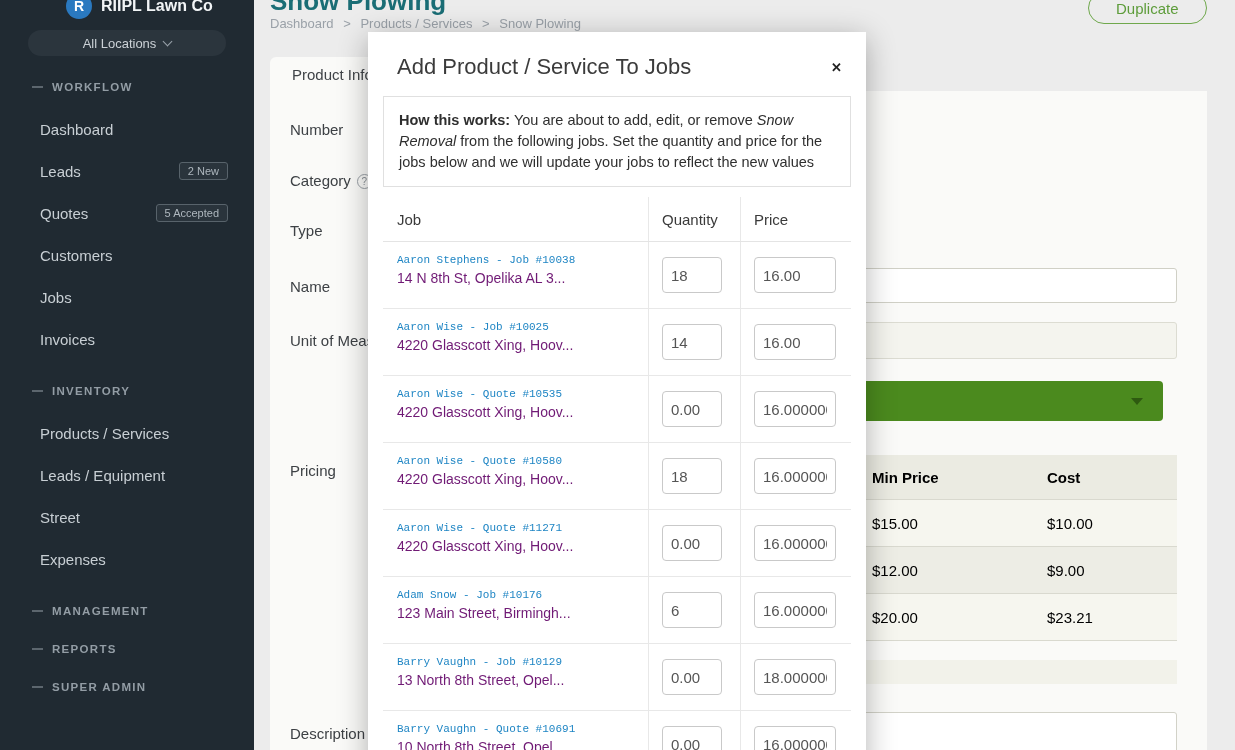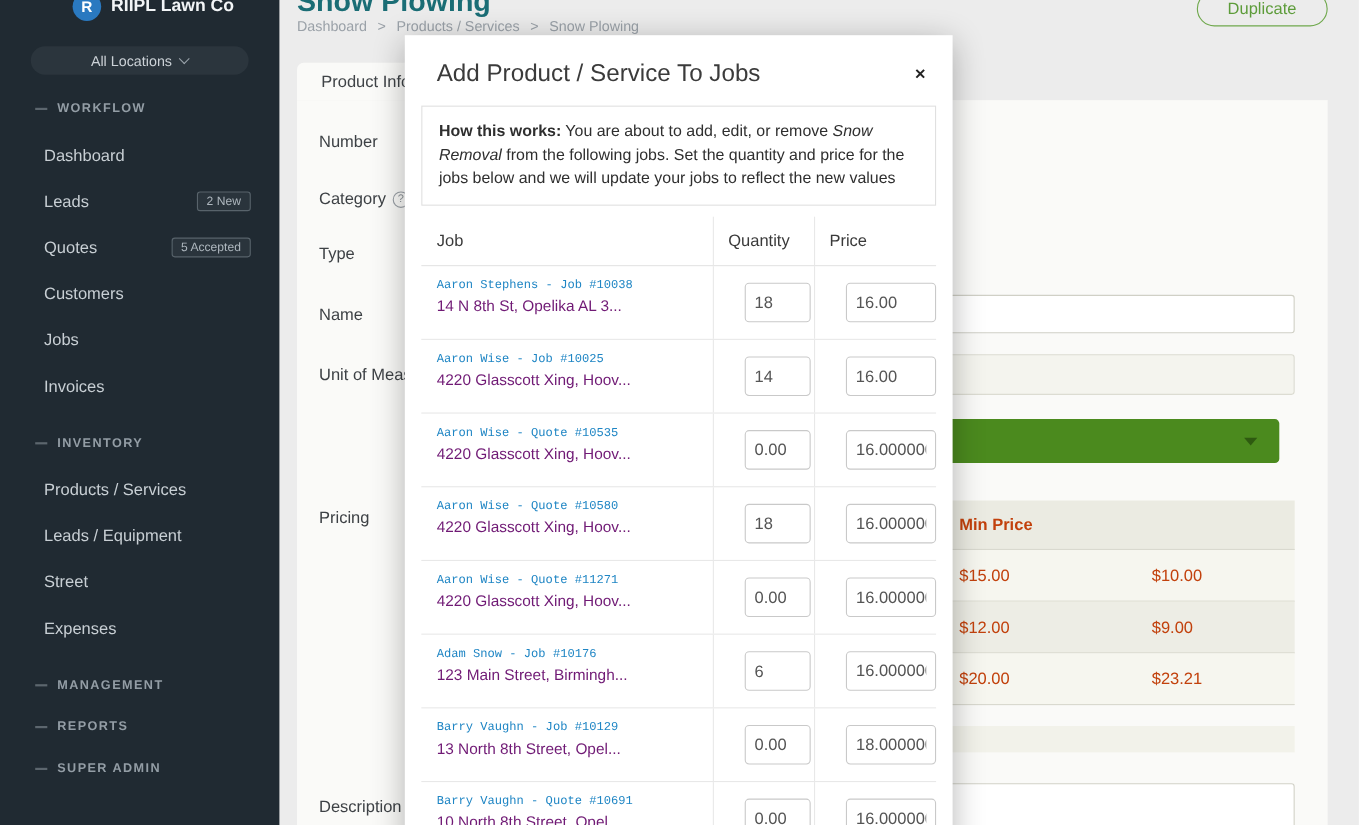--- a/index.html
+++ b/index.html
@@ -14,21 +14,21 @@
     position:absolute; left:0; top:0; width:254px; height:750px;
     background:#202a32; z-index:2;
   }
   .logo-row { display:flex; align-items:center; gap:9px; padding-left:66px; height:30px; margin-top:-9px; }
   .logo-circle {
     width:26px; height:26px; border-radius:50%; background:#2a79c0; color:#fff;
     display:flex; align-items:center; justify-content:center; font-weight:bold; font-size:14px; flex:none;
   }
   .logo-text { color:#f2f5f7; font-size:16px; font-weight:700; white-space:nowrap; }
   .location-pill {
-    margin:21px auto 0; width:198px; height:26px; background:#2b353d; border-radius:14px;
+    margin:9px auto 0; width:198px; height:26px; background:#2b353d; border-radius:14px;
     display:flex; align-items:center; justify-content:center; gap:8px;
     color:#ccd2d7; font-size:13px; cursor:pointer;
   }
   .chev-down { width:7px; height:7px; border-right:1.5px solid #9aa3ab; border-bottom:1.5px solid #9aa3ab; transform:rotate(45deg); margin-top:-3px; }
   .nav-head { display:flex; align-items:center; gap:9px; padding-left:32px; margin:24px 0 14px; height:14px; }
   .dash-icon { width:11px; height:2px; background:#5c666e; flex:none; }
   .nav-head-label { color:#939da5; font-size:11.5px; font-weight:700; letter-spacing:1.3px; }
   .nav-item {
     height:42px; display:flex; align-items:center; padding:0 26px 0 40px;
     color:#c8cfd4; font-size:15px; cursor:pointer;
@@ -74,21 +74,21 @@
     font-family:"Liberation Sans",sans-serif; font-size:15px; padding:0 10px; color:#444;
   }
   .green-select {
     position:absolute; left:300px; top:290px; width:593px; height:40px;
     background:#4b8a1e; border:none; border-radius:4px; cursor:pointer;
   }
   .green-caret {
     position:absolute; right:20px; top:17px; width:0; height:0;
     border-left:6px solid transparent; border-right:6px solid transparent; border-top:7px solid #2e5a10;
   }
-  .pricing-table { position:absolute; left:590px; top:364px; width:317px; font-size:15px; color:#c2410c; }
+  .pricing-table { position:absolute; left:590px; top:364px; width:317px; font-size:15px; color:#000000; }
   .pt-row { display:grid; grid-template-columns:175px 142px; border-bottom:1px solid #d9d9cf; }
   .pt-head { background:#ebebe2; font-weight:700; }
   .pt-head .pt-cell { height:44px; }
   .pt-cell { height:46px; display:flex; align-items:center; padding-left:12px; }
   .pt-odd  { background:#f6f6ef; }
   .pt-even { background:#edede5; }
   .pt-footer { position:absolute; left:590px; top:569px; width:317px; height:24px; background:#f2f2ea; }
   .description-box {
     position:absolute; left:300px; top:621px; width:607px; height:128px;
     background:#fff; border:1px solid #d2d2c8; border-radius:3px;
@@ -107,21 +107,21 @@
     margin:0 15px; border:1px solid #e0e0e0; padding:13px 15px;
     font-size:14.5px; line-height:21px; color:#2f2f2f;
   }
   .m-table { margin:10px 15px 0; }
   .m-hrow, .m-row { display:grid; grid-template-columns:265px 92px 111px; }
   .m-hrow { border-bottom:1px solid #e4e4e4; }
   .m-hcell { height:44px; display:flex; align-items:center; padding-left:14px; font-size:15px; color:#3a3a3a; font-weight:500; }
   .m-hcell + .m-hcell { border-left:1px solid #e8e8e8; padding-left:13px; }
   .m-row { border-bottom:1px solid #e8e8e8; min-height:67px; }
   .m-cell-job { padding:12px 10px 12px 14px; }
-  .m-cell-input { display:flex; align-items:center; padding-left:28px; border-left:1px solid #e8e8e8; }
+  .m-cell-input { display:flex; align-items:center; padding-left:13px; border-left:1px solid #e8e8e8; }
   .job-link { color:#1e85c4; font-size:11px; text-decoration:none; display:block; cursor:pointer;font-family:Liberation Mono, monospace; }
   .job-addr { color:#701a75; font-size:14px; margin-top:4px; }
   .qty-input, .price-input {
     height:36px; border:1px solid #c9c9c9; border-radius:4px; padding:0 8px;
     font-family:"Liberation Sans",sans-serif; font-size:15px; color:#555; background:#fff;
   }
   .qty-input { width:60px; }
   .price-input { width:82px; }
 </style>
 </head>
@@ -233,20 +233,21 @@
     <input class="name-input" style="">
     <input class="unit-input" style="">
 
     <div class="green-select">
       <span class="green-caret"></span>
     </div>
 
     <div class="pricing-table">
       <div class="pt-row pt-head">
         <div class="pt-cell">Min Price</div>
+        <div class="pt-cell">Cost</div>
       </div>
       <div class="pt-row pt-odd">
         <div class="pt-cell">$15.00</div>
         <div class="pt-cell">$10.00</div>
       </div>
       <div class="pt-row pt-even">
         <div class="pt-cell">$12.00</div>
         <div class="pt-cell">$9.00</div>
       </div>
       <div class="pt-row pt-odd">

